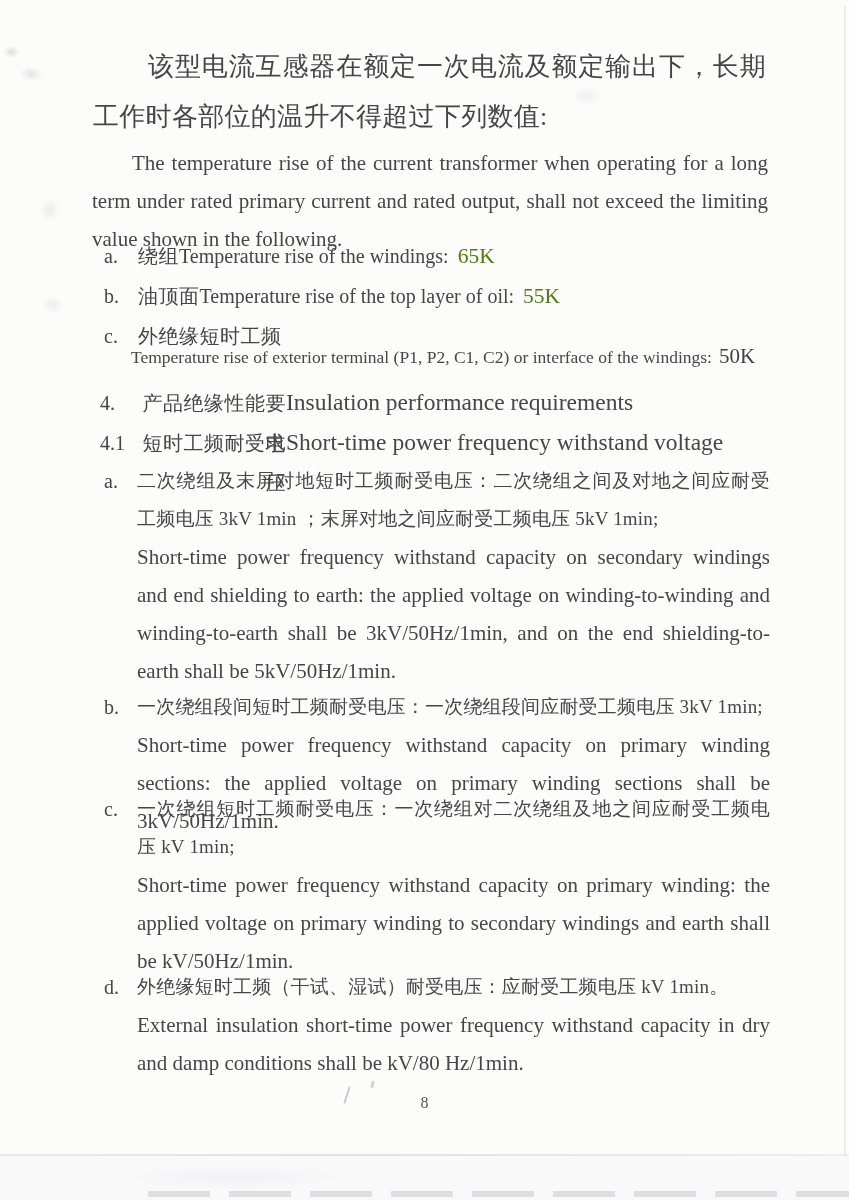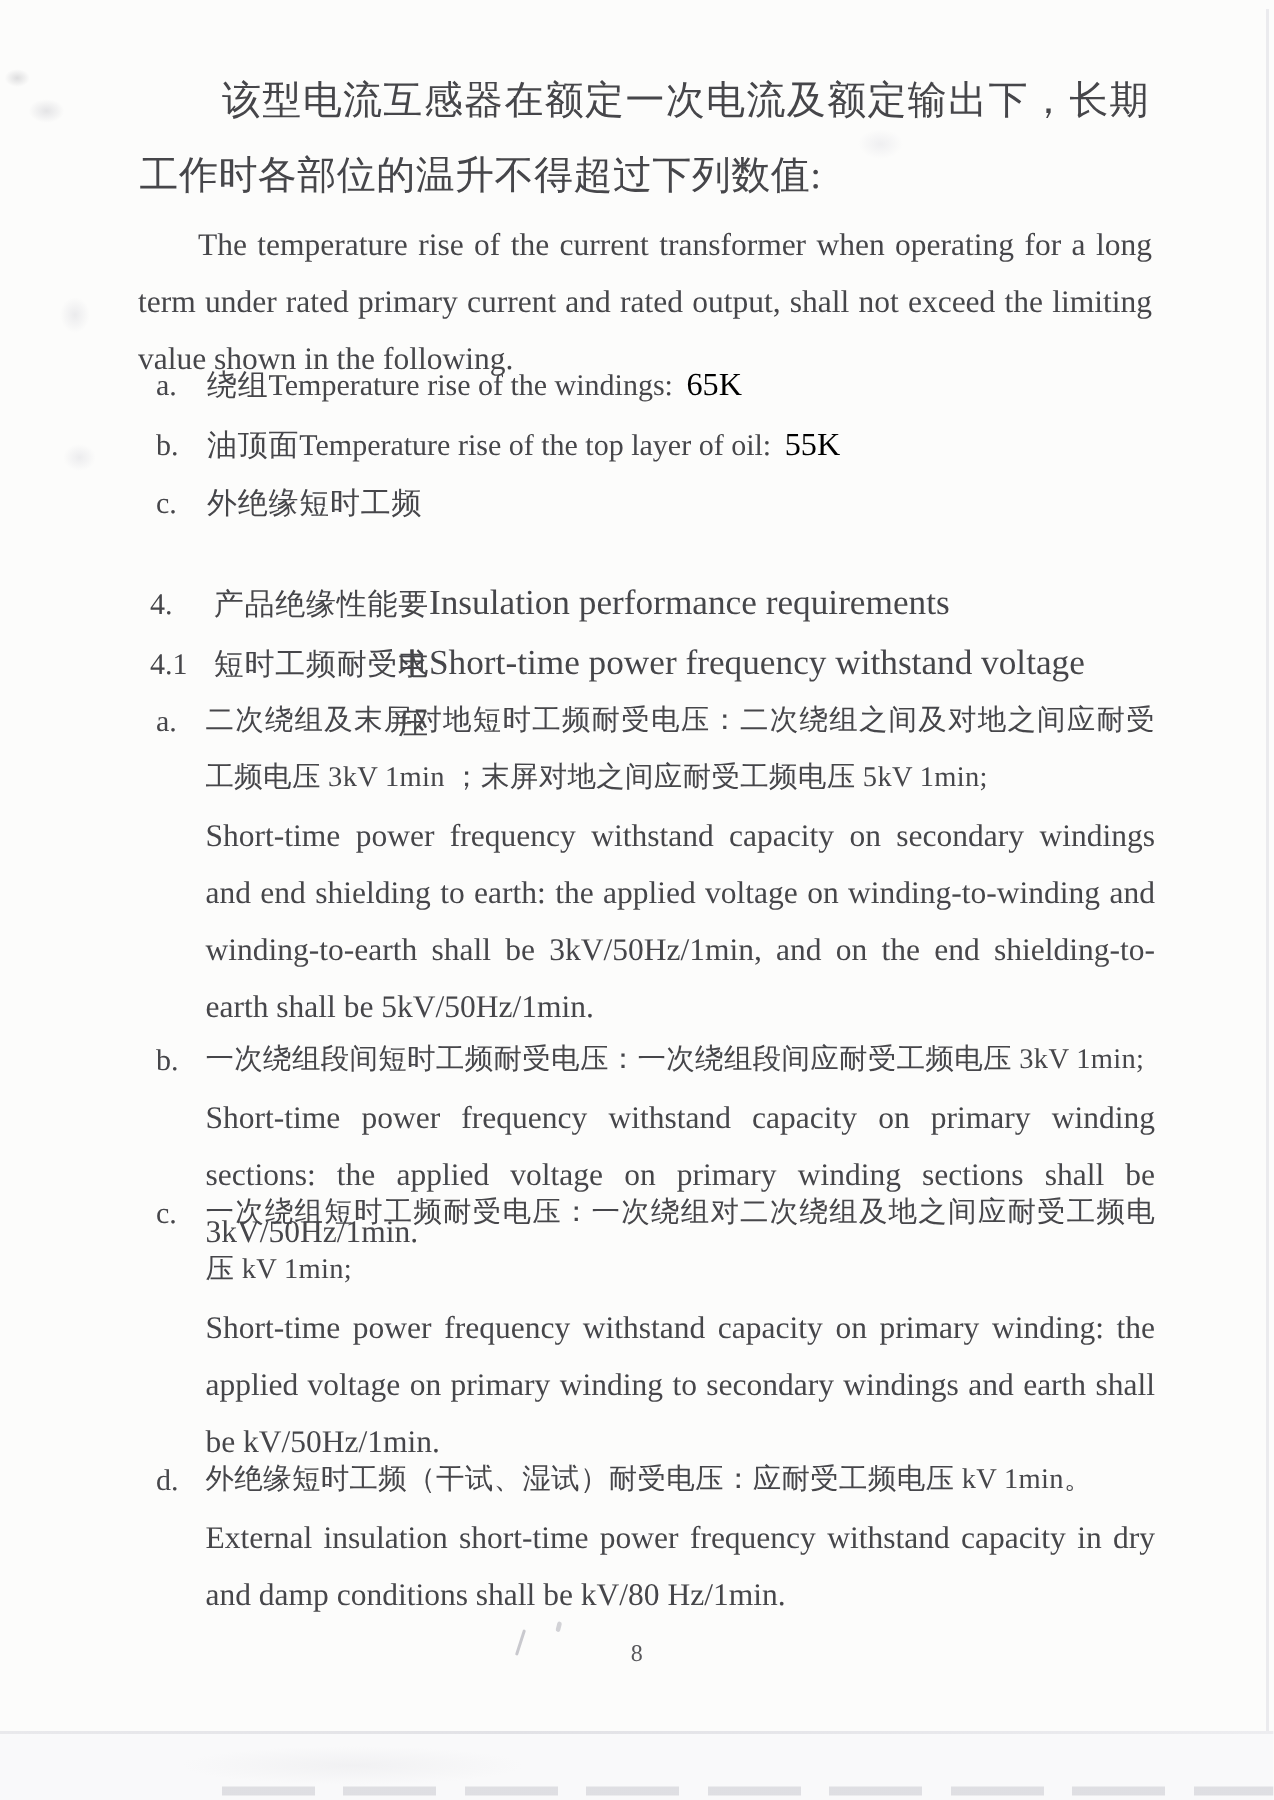--- a/index.html
+++ b/index.html
@@ -25,21 +25,21 @@
   .en-intro {
     left: 92px; top: 132px; width: 676px;
     font-size: 21px; line-height: 38px;
     text-indent: 40px; text-align: justify; margin-top: 12px;
   }
 
   .t-row { position: absolute; left: 104px; display: flex; align-items: baseline; line-height: 40px; }
   .t-row .marker { display: inline-block; width: 34px; font-size: 20px; }
   .t-row .zh-label { font-size: 20px; letter-spacing: 0.5px; }
   .t-row .en-label { font-size: 20px; }
-  .t-row .t-value { font-size: 21.5px; margin-left: 9px; color: #000000; }
+  .t-row .t-value { font-size: 21.5px; margin-left: 9px; color: #4d7c0f; }
 
   .t-detail {
     left: 131px; top: 340px; width: 644px;
     font-size: 17.5px; line-height: 32px;
   }
   .t-detail .t-value { font-size: 21px; margin-left: 7px; color: #404044; }
 
   .sec-row { position: absolute; left: 100px; display: flex; align-items: baseline; line-height: 40px; }
   .sec-left { display: flex; align-items: baseline; width: 186px; }
   .sec-num-1 { display: inline-block; width: 29px; font-size: 20px; }
@@ -112,20 +112,23 @@
     <span class="zh-label">油顶面</span>
     <span class="en-label">Temperature rise of the top layer of oil:</span>
     <span class="t-value">55K</span>
   </div>
 
   <div class="t-row" style="top:316px">
     <span class="marker">c.</span>
     <span class="zh-label">外绝缘短时工频</span>
   </div>
 
+  <p class="abs t-detail">
+    <span>Temperature rise of exterior terminal (P1, P2, C1, C2) or interface of the windings:</span><span class="t-value">50K</span>
+  </p>
 
   <div class="sec-row" style="top:382px">
     <span class="sec-left">
       <span class="sec-num-1">4.</span>
       <span class="sec-zh">产品绝缘性能要求</span>
     </span>
     <span class="sec-en">Insulation performance requirements</span>
   </div>
 
   <div class="sec-row" style="top:422px">

